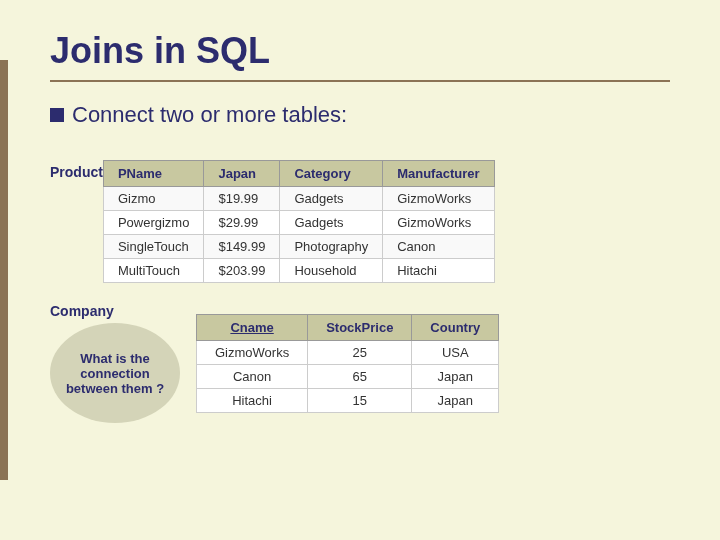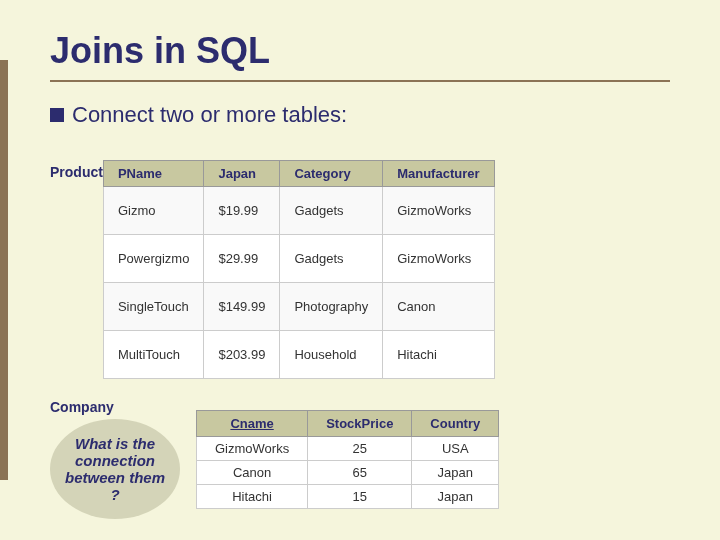--- a/index.html
+++ b/index.html
@@ -83,21 +83,21 @@
       background: #c8c8a0;
       color: #2c2c6e;
       padding: 5px 14px;
       border: 1px solid #999;
       font-weight: bold;
       text-align: left;
     }
 
     .product-table td {
       background: #ffffff;
-      padding: 16px 14px;
+      padding: 4px 14px;
       border: 1px solid #ccc;
       color: #333;
       text-align: left;
     }
 
     .product-table tr:nth-child(odd) td {
       background: #f9f9f9;
     }
 
     .company-label {
@@ -110,26 +110,25 @@
 
     .what-is-box {
       width: 130px;
       height: 100px;
       background: #d4d4b8;
       border-radius: 50%;
       display: flex;
       align-items: center;
       justify-content: center;
       text-align: center;
-      font-size: 15px;
+      font-size: 13px;
       color: #2c2c6e;
       font-weight: bold;
       padding: 10px;
       flex-shrink: 0;
-      font-style: italic;
     }
 
     .company-table th {
       background: #c8c8a0;
       color: #2c2c6e;
       padding: 5px 18px;
       border: 1px solid #999;
       font-weight: bold;
       text-align: center;
     }

